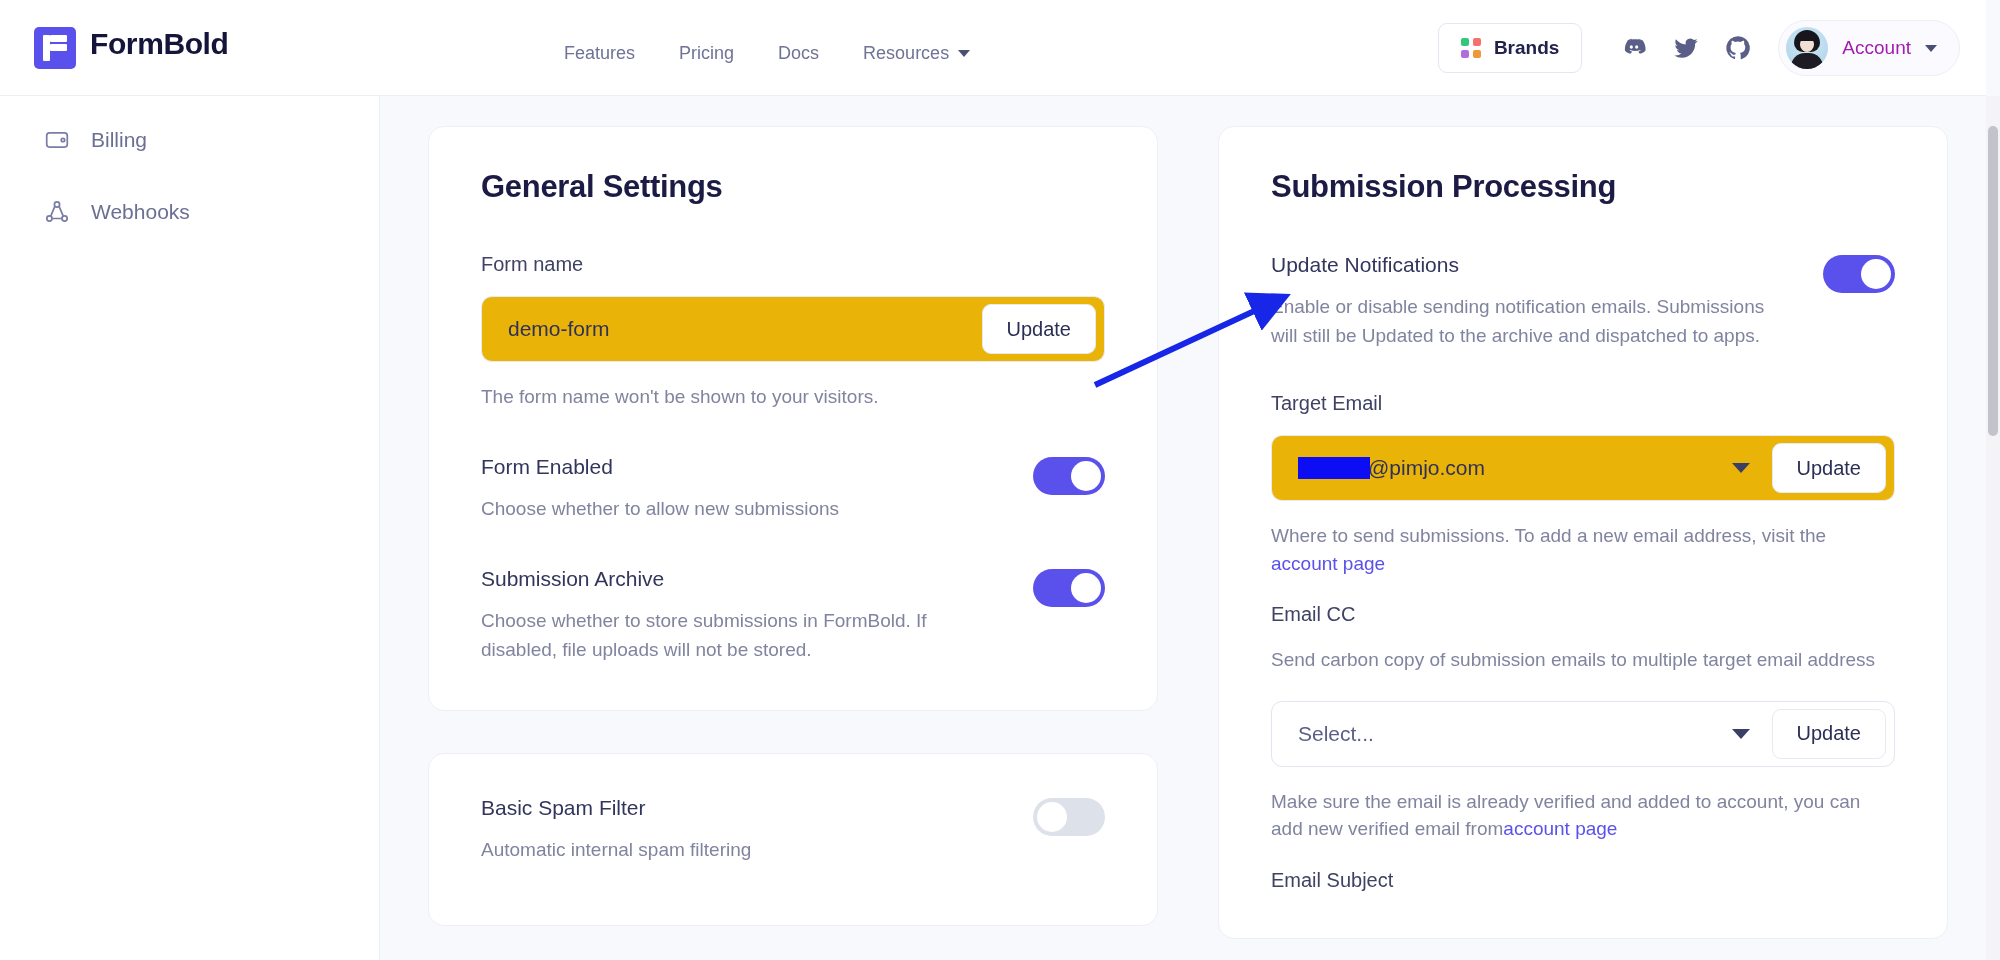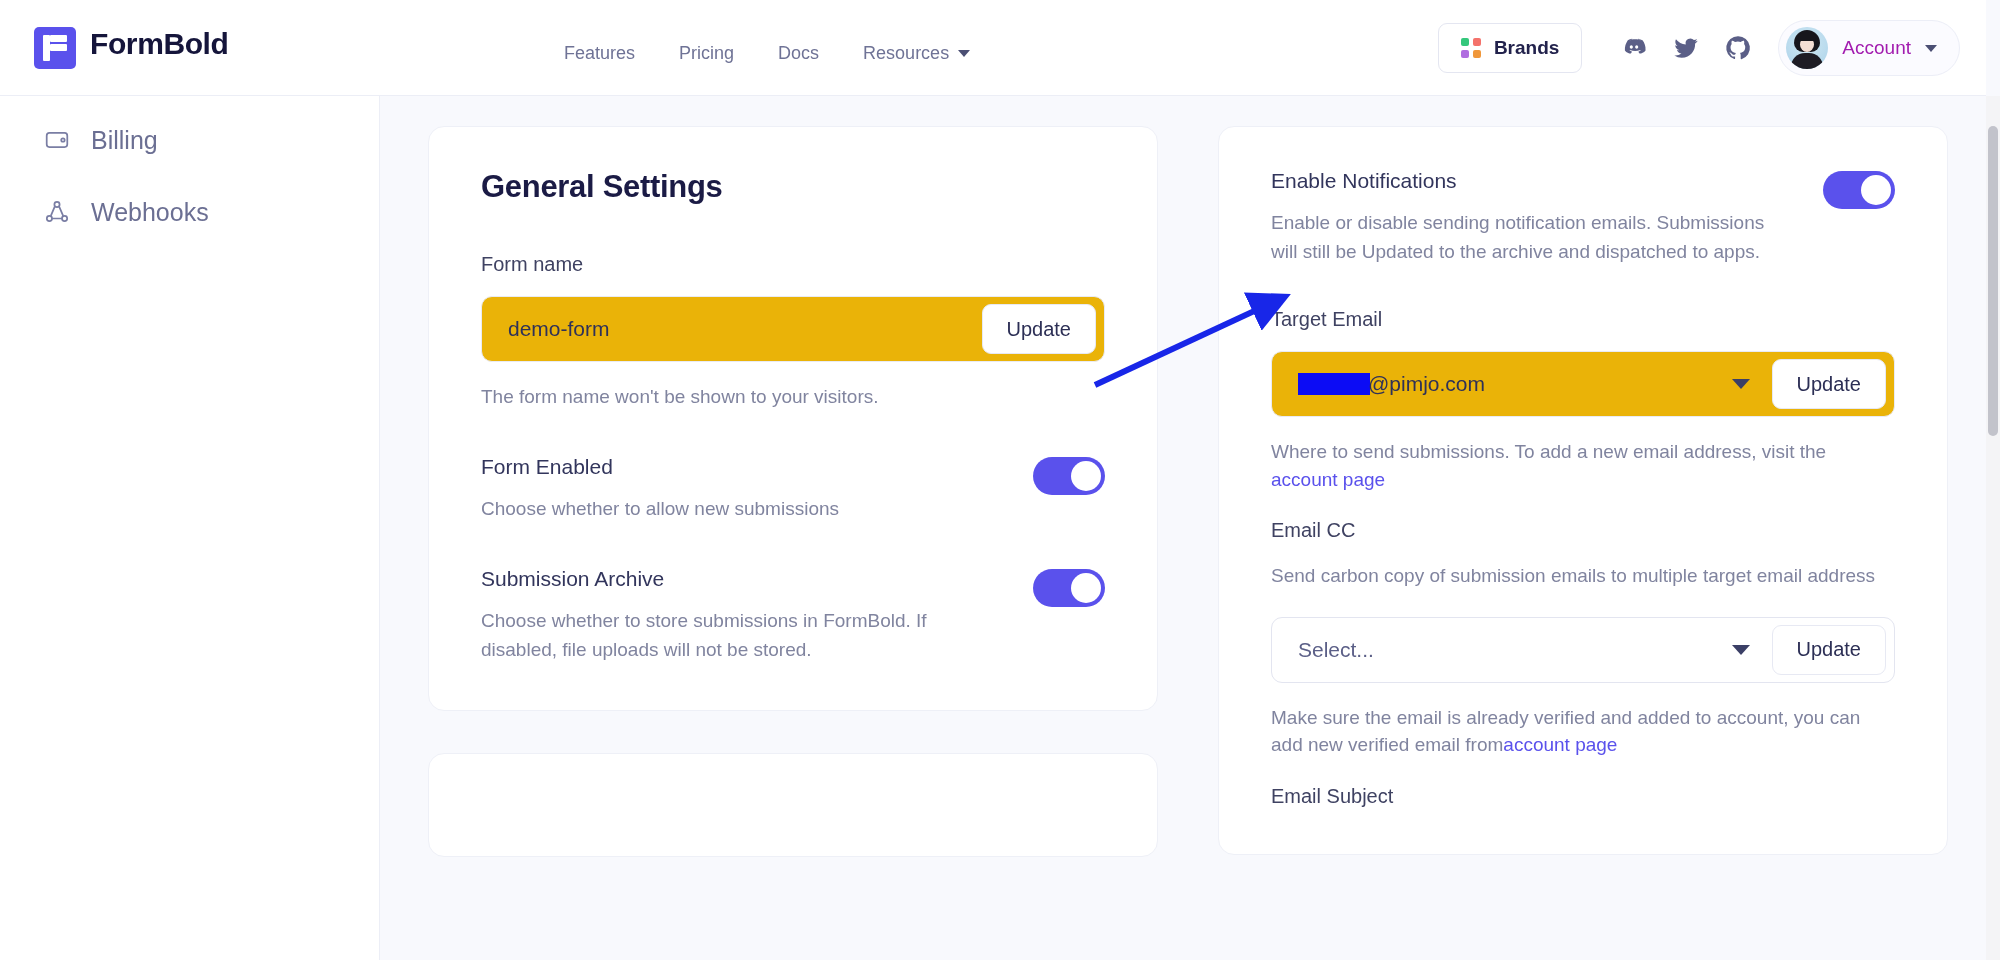--- a/index.html
+++ b/index.html
@@ -203,21 +203,21 @@
   }
   .side-item {
     display: flex;
     align-items: center;
     gap: 21px;
     height: 72px;
     padding-left: 44px;
     cursor: pointer;
   }
   .side-label {
-    font-size: 25px;
+    font-size: 21px;
     color: #6b6f93;
   }
   .side-ico { width: 26px; height: 26px; flex: none; }
   .side-ico svg { display: block; }
 
   
   .main {
     position: absolute;
     top: 96px; left: 380px;
     width: 1606px;
@@ -511,31 +511,41 @@
             <div class="toggle-desc">Choose whether to store submissions in FormBold. If disabled, file uploads will not be stored.</div>
           </div>
           <div class="switch">
               <i class="knob"></i>
             </div>
         </div>
       </div>
 
       <div class="card tall">
 
-      </div>
-
-    </div>
-
-    <div class="col">
-
-      <div class="card">
-
         <div class="toggle-row first">
           <div class="toggle-text">
-            <div class="toggle-title">Enable Notifications</div>
+            <div class="toggle-title">Basic Spam Filter</div>
+            <div class="toggle-desc">Automatic internal spam filtering</div>
+          </div>
+          <div class="switch off">
+              <i class="knob"></i>
+            </div>
+        </div>
+      </div>
+
+    </div>
+
+    <div class="col">
+
+      <div class="card">
+        <div class="card-title">Submission Processing</div>
+
+        <div class="toggle-row first">
+          <div class="toggle-text">
+            <div class="toggle-title">Update Notifications</div>
             <div class="toggle-desc">Enable or disable sending notification emails. Submissions will still be Updated to the archive and dispatched to apps.</div>
           </div>
           <div class="switch">
               <i class="knob"></i>
             </div>
         </div>
 
         <div class="spacer-40"></div>
 
         <div class="field-label">Target Email</div>

